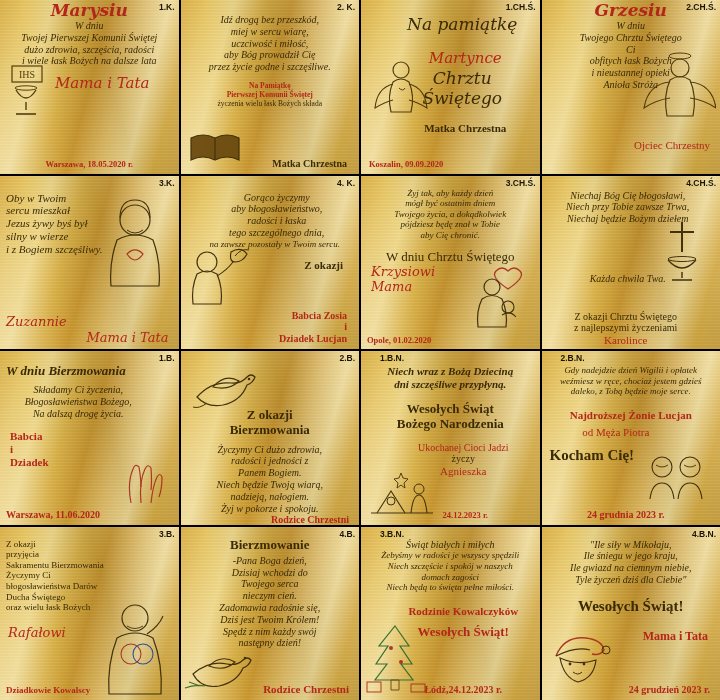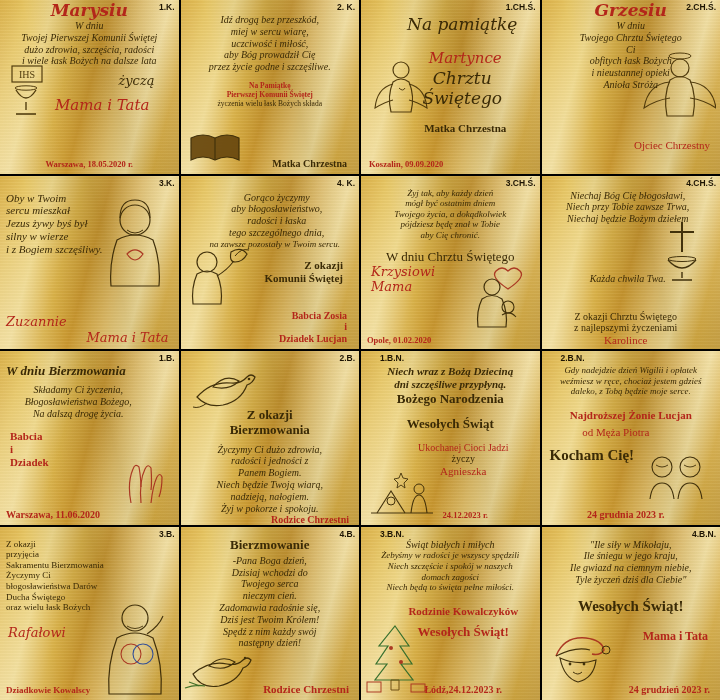--- a/index.html
+++ b/index.html
@@ -52,21 +52,20 @@
         <path d="M10 50 h20" stroke="#4a3508" stroke-width="1.6"></path>
         <ellipse cx="20" cy="24" rx="11" ry="2.2" fill="none" stroke="#4a3508" stroke-width="1"></ellipse>
       </svg>
     </div>
     <div class="body">
       <div class="t center red b s17 script">Marysiu</div>
       <div class="t center s10 it">W dniu</div>
       <div class="t center s10 it">Twojej Pierwszej Komunii Świętej</div>
       <div class="t center s10 it">dużo zdrowia, szczęścia, radości</div>
       <div class="t center s10 it">i wiele łask Bożych na dalsze lata</div>
-      <div class="t right s13 script" style="margin-top:6px;padding-right:18px;">życzą</div>
       <div class="t center red s15 script" style="margin-top:8px;padding-left:26px;">Mama i Tata</div>
       <div class="spacer"></div>
       <div class="t center red date b">Warszawa, 18.05.2020 r.</div>
     </div>
   </div>
 
   <div class="plate">
     <div class="code right">2. K.</div>
     <div class="art" style="left:8px;bottom:6px;">
       <svg width="54" height="40" viewBox="0 0 54 40">
@@ -167,21 +166,20 @@
         <path d="M50 20 q6 -8 14 -6" fill="none" stroke="#3a2a06" stroke-width="1"></path>
       </svg>
     </div>
     <div class="body" style="padding-top:16px;">
       <div class="t center s10 it" style="padding-left:14px;">Gorąco życzymy</div>
       <div class="t center s10 it" style="padding-left:14px;">aby błogosławieństwo,</div>
       <div class="t center s10 it" style="padding-left:14px;">radości i łaska</div>
       <div class="t center s10 it" style="padding-left:14px;">tego szczególnego dnia,</div>
       <div class="t center s9 it" style="padding-left:10px;">na zawsze pozostały w Twoim sercu.</div>
       <div class="t right b s11" style="margin-top:10px;padding-right:10px;">Z okazji</div>
-      <div class="t right b s11" style="padding-right:10px;">Komunii Świętej</div>
       <div class="spacer"></div>
       <div class="t right red s10 b" style="padding-right:6px;">Babcia Zosia</div>
       <div class="t right red s10 b" style="padding-right:6px;">i</div>
       <div class="t right red s10 b" style="padding-right:6px;">Dziadek Lucjan</div>
     </div>
   </div>
 
   <div class="plate">
     <div class="code right">3.CH.Ś.</div>
     <div class="art" style="right:6px;bottom:18px;">
@@ -285,22 +283,22 @@
         <path d="M10 50 l14 -22 l14 22" fill="none" stroke="#3a2a06" stroke-width="1.1"></path>
         <circle cx="24" cy="38" r="4" fill="none" stroke="#3a2a06" stroke-width="1"></circle>
         <path d="M44 50 q2 -18 8 -18 q6 0 8 18" fill="none" stroke="#3a2a06" stroke-width="1.1"></path>
         <circle cx="52" cy="26" r="5" fill="none" stroke="#3a2a06" stroke-width="1"></circle>
         <path d="M34 10 l2 5 l5 1 l-4 4 l1 5 l-4 -3 l-4 3 l1 -5 l-4 -4 l5 -1z" fill="none" stroke="#3a2a06" stroke-width="0.9"></path>
       </svg>
     </div>
     <div class="body" style="padding-top:14px;">
       <div class="t center b s11 it">Niech wraz z Bożą Dzieciną</div>
       <div class="t center b s11 it">dni szczęśliwe przypłyną.</div>
+      <div class="t center b s13" style="margin-top:10px;">Wesołych Świąt</div>
       <div class="t center b s13">Bożego Narodzenia</div>
-      <div class="t center b s13" style="margin-top:10px;">Wesołych Świąt</div>
       <div class="t center red s10" style="margin-top:10px;padding-left:26px;">Ukochanej Cioci Jadzi</div>
       <div class="t center s10" style="padding-left:26px;">życzy</div>
       <div class="t center red s11" style="padding-left:26px;">Agnieszka</div>
       <div class="spacer"></div>
       <div class="t center red date b" style="padding-left:30px;">24.12.2023 r.</div>
     </div>
   </div>
 
   <div class="plate">
     <div class="code left">2.B.N.</div>

